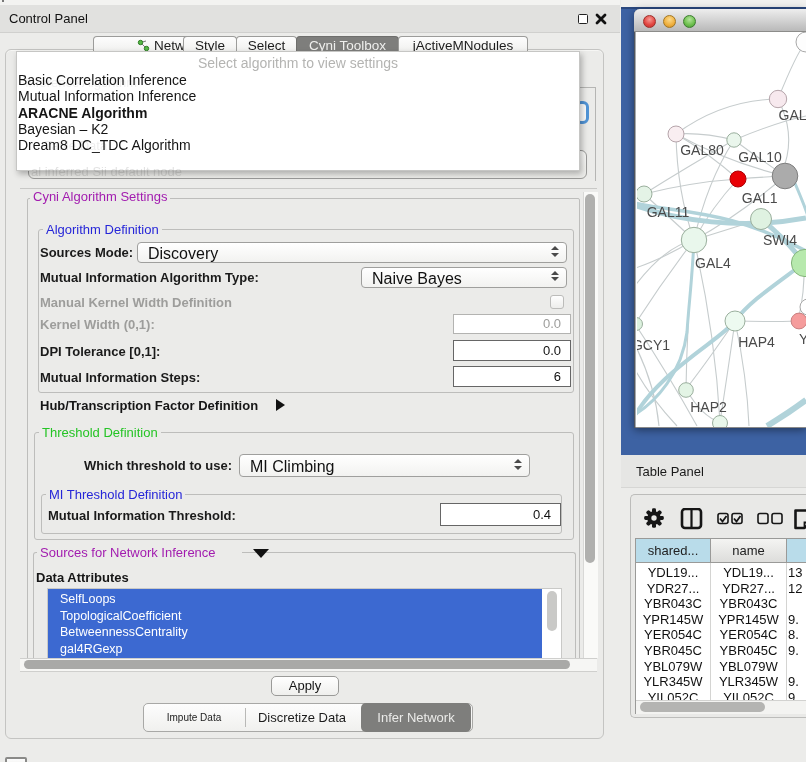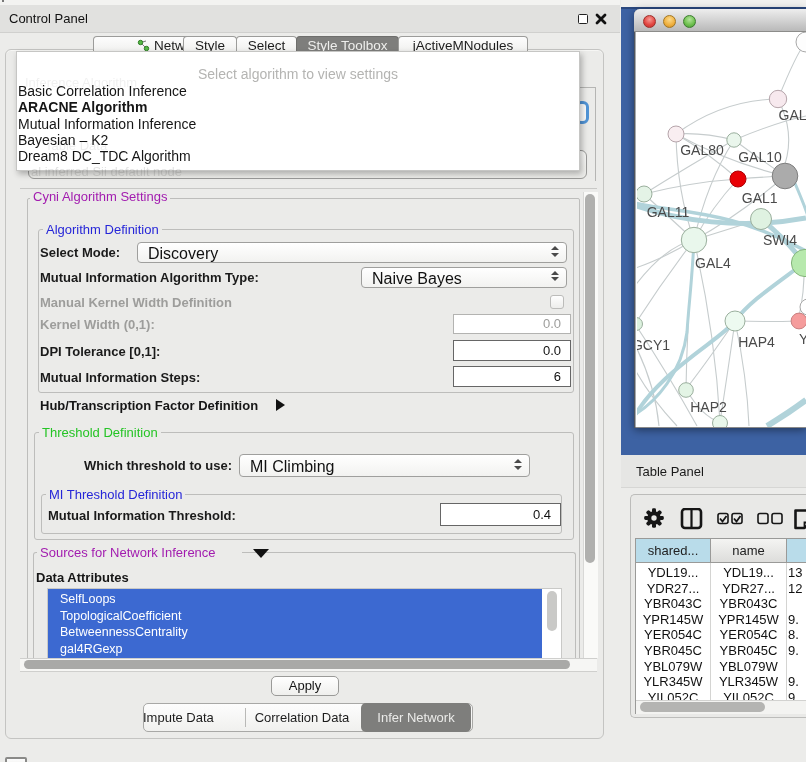--- a/index.html
+++ b/index.html
@@ -39,35 +39,35 @@
 
 <div class="tab" style="left:93px;width:89px;padding-left:32px;">
   <svg width="13" height="13" viewBox="0 0 13 13" style="vertical-align:-2px;">
     <path d="M3.5 3.5 L9.5 9.5 M3.5 3.5 L9 2" stroke="#7a7a7a" stroke-width="1"></path>
     <circle cx="3.5" cy="3.5" r="2.2" fill="#57b847" stroke="#2c7c22"></circle>
     <circle cx="9.5" cy="9.5" r="2.2" fill="#57b847" stroke="#2c7c22"></circle>
   </svg>
   Network</div>
 <div class="tab" style="left:183px;width:52px;">Style</div>
 <div class="tab" style="left:236px;width:59px;">Select</div>
-<div class="tab" style="left:296px;width:101px;background:#7e7e7c;color:#efefed;border-color:#6e6e6c;">Style Toolbox</div>
+<div class="tab" style="left:296px;width:101px;background:#7e7e7c;color:#efefed;border-color:#6e6e6c;">Cyni Toolbox</div>
 <div class="tab" style="left:398px;width:128px;">jActiveMNodules</div>
 
 <div class="abs" style="left:560px;top:87px;width:35px;height:93px;border-right:1px solid #b5b5b3;border-top:1px solid #b5b5b3;"></div>
 <div class="abs" style="left:575px;top:101px;width:8px;height:17px;border:3px solid #5194d6;border-radius:6px;background:#fdfdfd;"></div>
 <div class="abs" style="left:28px;top:150px;width:557px;height:27px;border:1px solid #9a9a98;border-radius:6px;background:linear-gradient(#fbfbf9,#ecece9);"></div>
 <div class="abs" style="left:20px;top:188px;width:577px;height:1px;background:#c8c8c6;"></div>
 
 <div class="groupbox" style="left:27px;top:198px;width:551px;height:464px;border-radius:2px;"></div>
 <div class="glabel" style="left:30px;top:190px;">Cyni Algorithm Settings</div>
 
 <div class="groupbox" style="left:38px;top:229px;width:534px;height:162px;"></div>
 <div class="glabel" style="left:43px;top:223px;color:#2626d8;">Algorithm Definition</div>
 
-<div class="boldlabel" style="left:40px;top:245px;">Select Mode:</div>
+<div class="boldlabel" style="left:40px;top:245px;">Sources Mode:</div>
 <div class="combo" style="left:137px;top:242px;width:428px;height:19px;">
   <span class="ct">Discovery</span>
   <span class="arrows" style="top:3px;">
       <div class="tri-u"></div>
       <div class="tri-d"></div>
     </span>
 </div>
 
 <div class="boldlabel" style="left:40px;top:269.5px;">Mutual Information Algorithm Type:</div>
 <div class="combo" style="left:361px;top:266.5px;width:204px;height:19px;">
@@ -125,35 +125,35 @@
 <div class="abs" style="left:583px;top:192px;width:14px;height:466px;background:#fafaf8;border-left:1px solid #d8d8d6;"></div>
 <div class="abs" style="left:585px;top:194px;width:10px;height:369px;background:#b0b0ae;border-radius:5px;"></div>
 
 <div class="abs" style="left:20px;top:658px;width:577px;height:12px;background:#f6f6f4;border-top:1px solid #cfcfcd;border-bottom:1px solid #cfcfcd;"></div>
 <div class="abs" style="left:24px;top:660px;width:546px;height:9px;background:#a9a9a7;border-radius:4.5px;"></div>
 
 <div class="abs" style="left:271px;top:676px;width:66px;height:18px;background:linear-gradient(#ffffff,#efefed);border:1px solid #9a9a98;border-radius:5px;text-align:center;font-size:13px;line-height:18px;color:#151515;">Apply</div>
 
 <div class="abs" style="left:143px;top:703px;width:328px;height:27px;background:linear-gradient(#fdfdfd,#f0f0ee);border:1px solid #a8a8a6;border-radius:5px;"></div>
 <div class="abs" style="left:361px;top:703px;width:110px;height:29px;background:#7e7e7c;border-radius:5px;"></div>
-<div class="abs" style="left:143px;top:704px;width:102px;height:27px;font-size:13px;color:#1c1c1c;text-align:left;line-height:27px;">Impute Data</div>
+<div class="abs" style="left:143px;top:704px;width:102px;height:27px;font-size:10px;color:#1c1c1c;text-align:center;line-height:27px;">Impute Data</div>
 <div class="abs" style="left:245px;top:708px;width:1px;height:19px;background:#b9b9b7;"></div>
-<div class="abs" style="left:246px;top:704px;width:112px;height:27px;font-size:13px;color:#1c1c1c;text-align:center;line-height:27px;">Correlation Data</div>
+<div class="abs" style="left:246px;top:704px;width:112px;height:27px;font-size:13px;color:#1c1c1c;text-align:center;line-height:27px;">Discretize Data</div>
 <div class="abs" style="left:361px;top:704px;width:110px;height:27px;font-size:13px;color:#ebebe9;text-align:center;line-height:27px;">Infer Network</div>
 
 <div class="abs" style="left:5px;top:757px;width:18px;height:10px;border:2px solid #8a8a88;border-radius:2px 2px 0 0;background:linear-gradient(#fdfdfd,#e8e8e6);"></div>
 
 <div class="abs" style="left:16px;top:51px;width:562px;height:118px;background:#fff;border:1px solid #c6c6c4;box-shadow:2px 3px 6px rgba(0,0,0,0.28);">
   <div style="position:absolute;left:14px;top:112px;font-size:13px;color:rgba(60,60,60,0.15);">al inferred Sii default node</div>
   <div style="position:absolute;left:8px;top:23px;font-size:13px;color:rgba(60,60,60,0.08);">Inference Algorithm</div>
   <div style="position:absolute;left:28px;top:86px;font-size:13px;color:rgba(60,60,60,0.09);">Table Data</div>
-  <div style="height:17px;font-size:14px;color:#b4b4b2;text-align:center;padding-top:14px;">Select algorithm to view settings</div>
+  <div style="height:17px;font-size:14px;color:#b4b4b2;text-align:center;padding-top:3px;">Select algorithm to view settings</div>
   <div class="popitem">Basic Correlation Inference</div>
+  <div class="popitem">Mutual Information Inference</div>
   <div class="popitem" style="font-weight:bold;">ARACNE Algorithm</div>
-  <div class="popitem">Mutual Information Inference</div>
   <div class="popitem">Bayesian – K2</div>
   <div class="popitem">Dream8 DC_TDC Algorithm</div>
 </div>
 
 <div class="abs" style="left:621px;top:0;width:185px;height:7px;background:#f1f1ef;"></div>
 <div class="abs" style="left:621px;top:7px;width:185px;height:448px;background:#3d62a3;"></div>
 <div class="abs" style="left:621px;top:7px;width:185px;height:2px;background:#2c4a80;"></div>
 
 <div class="abs" style="left:634px;top:9px;width:172px;height:419px;border-radius:6px 0 0 0;box-shadow:0 2px 8px rgba(0,0,0,0.45), inset 1.5px 0 0 #51565e, inset 0 -1px 0 #8a8a8a;background:#fff;">
 <div class="abs" style="left:0;top:0;width:172px;height:22px;background:linear-gradient(#eeeeee,#b9b9b9);border-radius:6px 0 0 0;border-bottom:1px solid #8c8c8a;">

